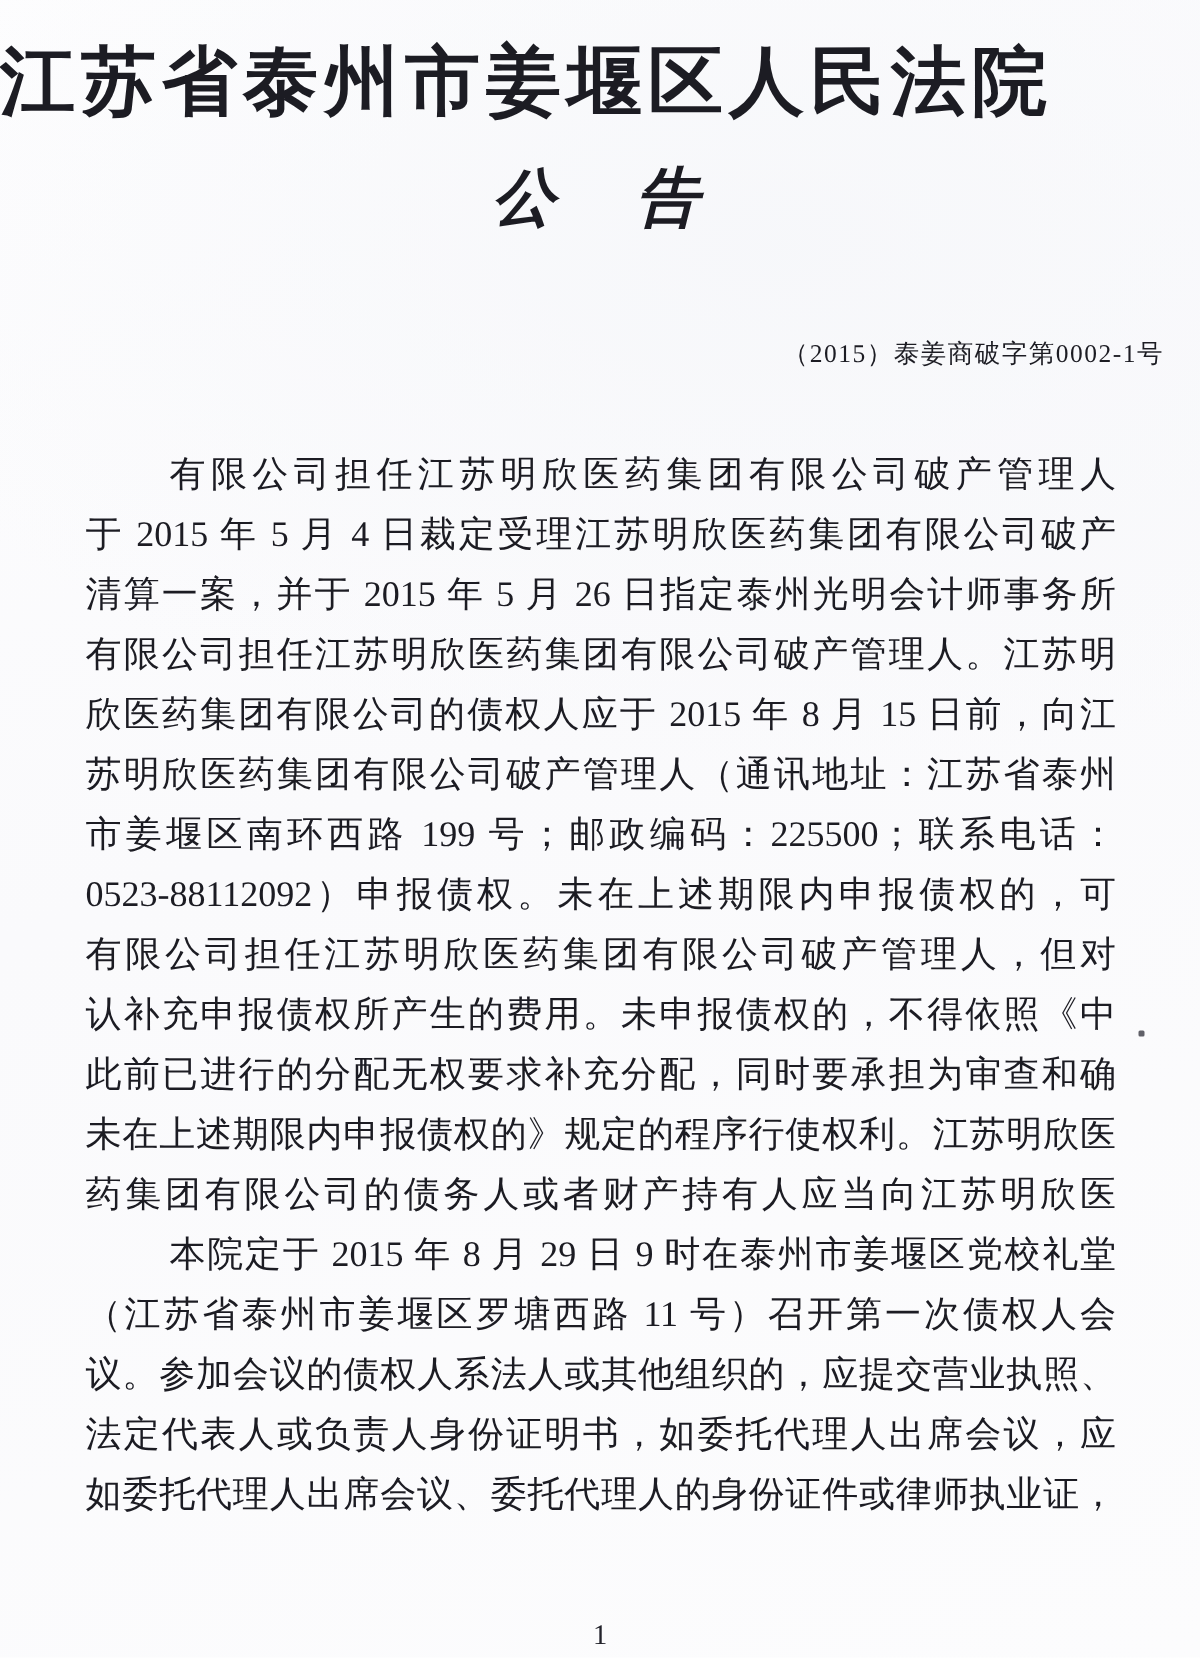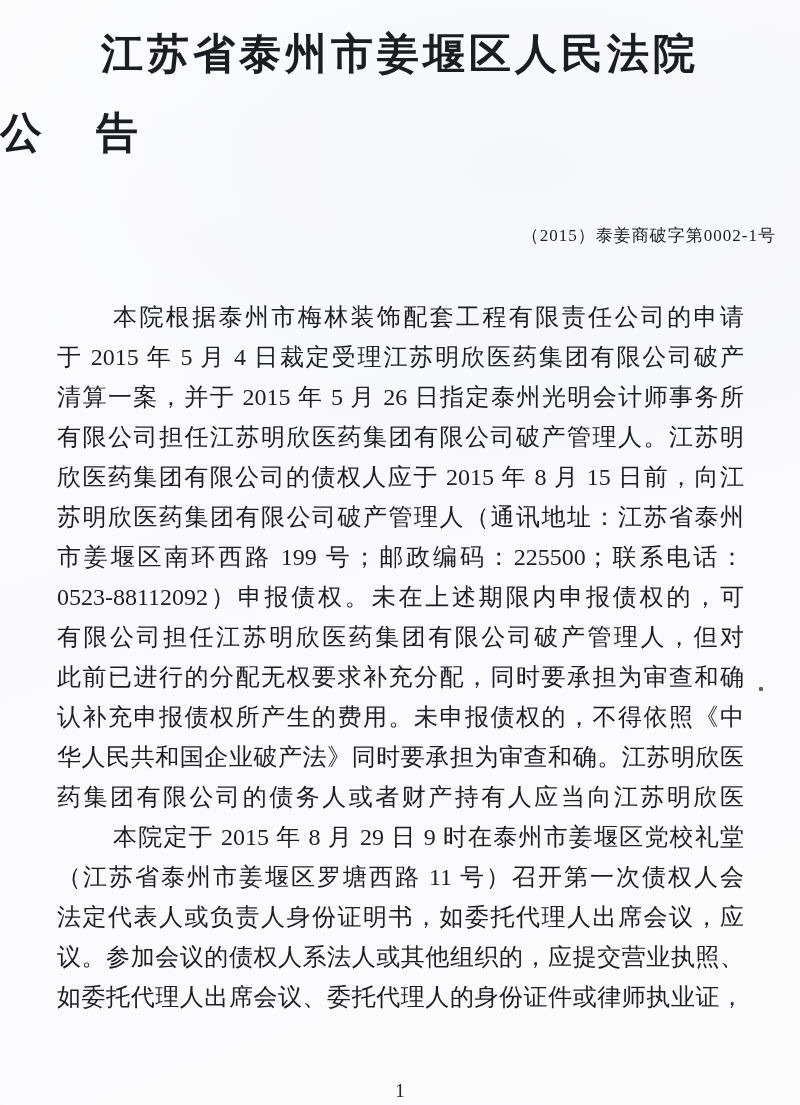--- a/index.html
+++ b/index.html
@@ -12,33 +12,35 @@
   .page {
     position: absolute;
     inset: 0;
     background:
       radial-gradient(ellipse 900px 500px at 65% 15%, rgba(246,247,250,0.9), rgba(252,252,253,0) 70%),
       linear-gradient(160deg, #fdfdfe 0%, #fafafc 45%, #fcfcfd 100%);
   }
   .court-name {
     position: absolute;
     top: 30px; left: 0; right: 0;
-    text-align: center;
-    font-size: 42px;
+    text-align: left;
+    font-size: 50px;
     line-height: 48px;
     font-weight: bold;
     letter-spacing: 4px;
   }
   .doc-title {
     position: absolute;
     top: 108px; left: 0; right: 0;
+    text-align: center;
     font-size: 42px;
     line-height: 50px;
     font-weight: bold;
     letter-spacing: 6px;
+    font-style: italic;
   }
   .case-no {
     position: absolute;
     top: 219px; right: 24px;
     font-size: 17px;
     line-height: 34px;
     letter-spacing: 1px;
   }
   .body-text {
     position: absolute;
@@ -86,40 +88,40 @@
 
   <h1 class="court-name">江苏省泰州市姜堰区人民法院</h1>
 
   <h2 class="doc-title">公　告</h2>
 
   <div class="case-no">（2015）泰姜商破字第0002-1号</div>
 
   <main class="body-text">
 
     <section>
-      <div class="line justified indent">本院根据泰州市梅林装饰配套工程有限责任公司的申请</div>
+      <div class="line justified indent">有限公司担任江苏明欣医药集团有限公司破产管理人</div>
       <div class="line justified">于 2015 年 5 月 4 日裁定受理江苏明欣医药集团有限公司破产</div>
       <div class="line justified">清算一案，并于 2015 年 5 月 26 日指定泰州光明会计师事务所</div>
       <div class="line justified">有限公司担任江苏明欣医药集团有限公司破产管理人。江苏明</div>
       <div class="line justified">欣医药集团有限公司的债权人应于 2015 年 8 月 15 日前，向江</div>
       <div class="line justified">苏明欣医药集团有限公司破产管理人（通讯地址：江苏省泰州</div>
       <div class="line justified">市姜堰区南环西路 199 号；邮政编码：225500；联系电话：</div>
       <div class="line justified">0523-88112092）申报债权。未在上述期限内申报债权的，可</div>
       <div class="line justified">有限公司担任江苏明欣医药集团有限公司破产管理人，但对</div>
+      <div class="line justified">认补充申报债权所产生的费用。未申报债权的，不得依照《中</div>
       <div class="line justified">此前已进行的分配无权要求补充分配，同时要承担为审查和确</div>
-      <div class="line justified">认补充申报债权所产生的费用。未申报债权的，不得依照《中</div>
-      <div class="line justified">华人民共和国企业破产法》同时要承担为审查和确。江苏明欣医</div>
+      <div class="line justified">未在上述期限内申报债权的》规定的程序行使权利。江苏明欣医</div>
       <div class="line justified">药集团有限公司的债务人或者财产持有人应当向江苏明欣医</div>
     </section>
 
     <section>
       <div class="line justified indent">本院定于 2015 年 8 月 29 日 9 时在泰州市姜堰区党校礼堂</div>
       <div class="line justified">（江苏省泰州市姜堰区罗塘西路 11 号）召开第一次债权人会</div>
+      <div class="line justified">议。参加会议的债权人系法人或其他组织的，应提交营业执照、</div>
       <div class="line justified">法定代表人或负责人身份证明书，如委托代理人出席会议，应</div>
-      <div class="line justified">议。参加会议的债权人系法人或其他组织的，应提交营业执照、</div>
       <div class="line justified">如委托代理人出席会议、委托代理人的身份证件或律师执业证，</div>
     </section>
 
   </main>
 
   <div class="page-number">1</div>
 
   <div class="speck"></div>
 
 </div>

